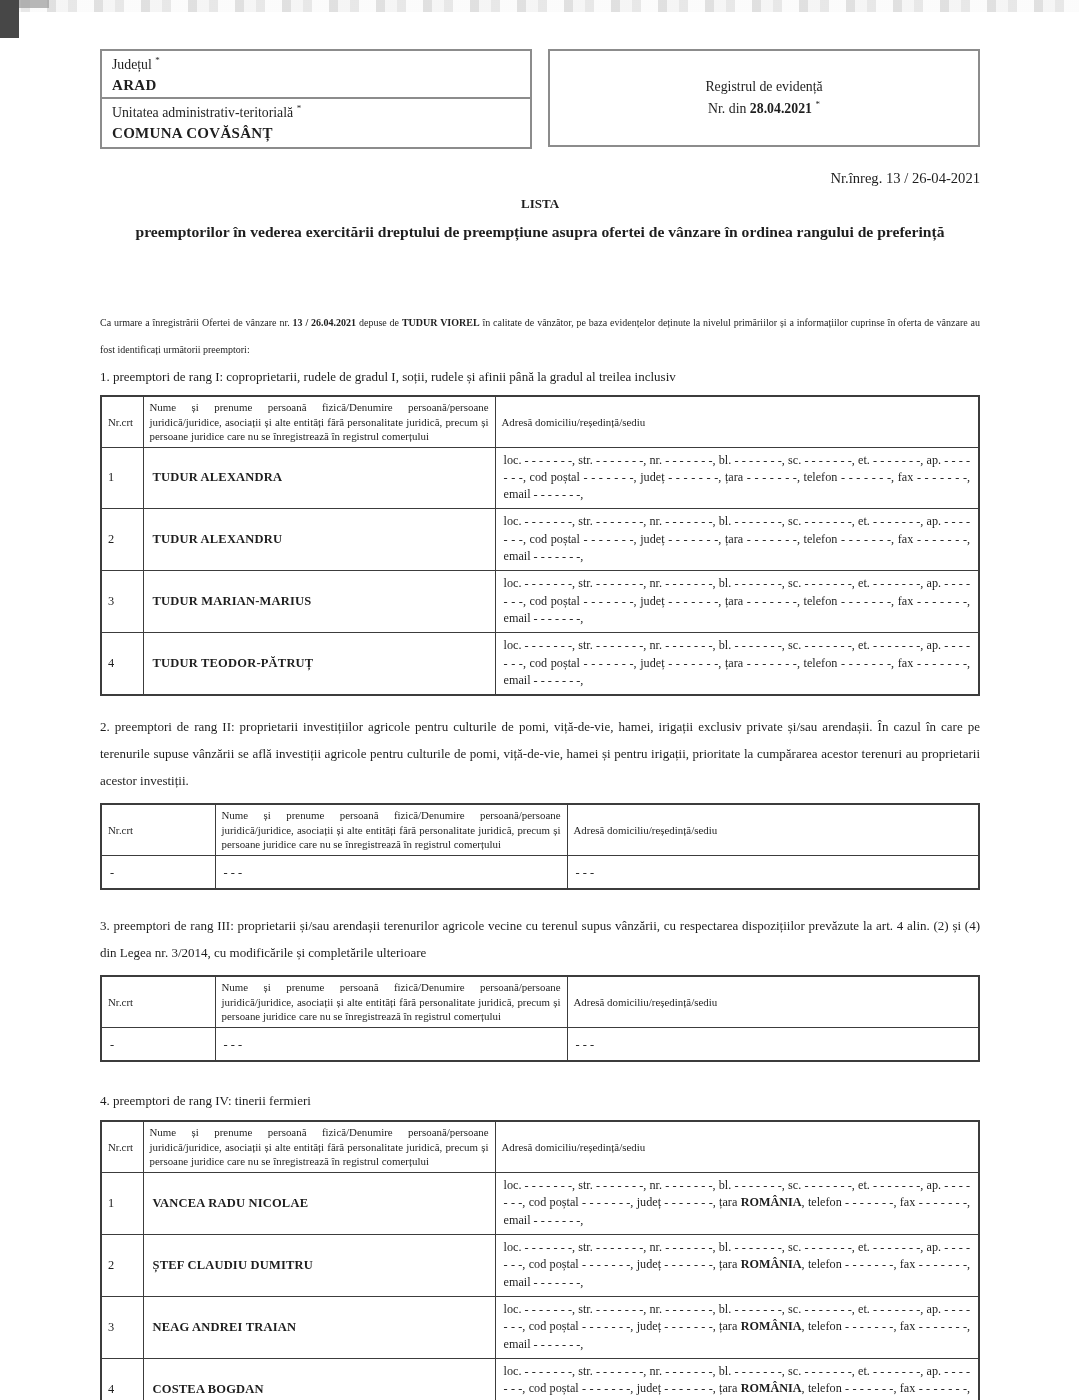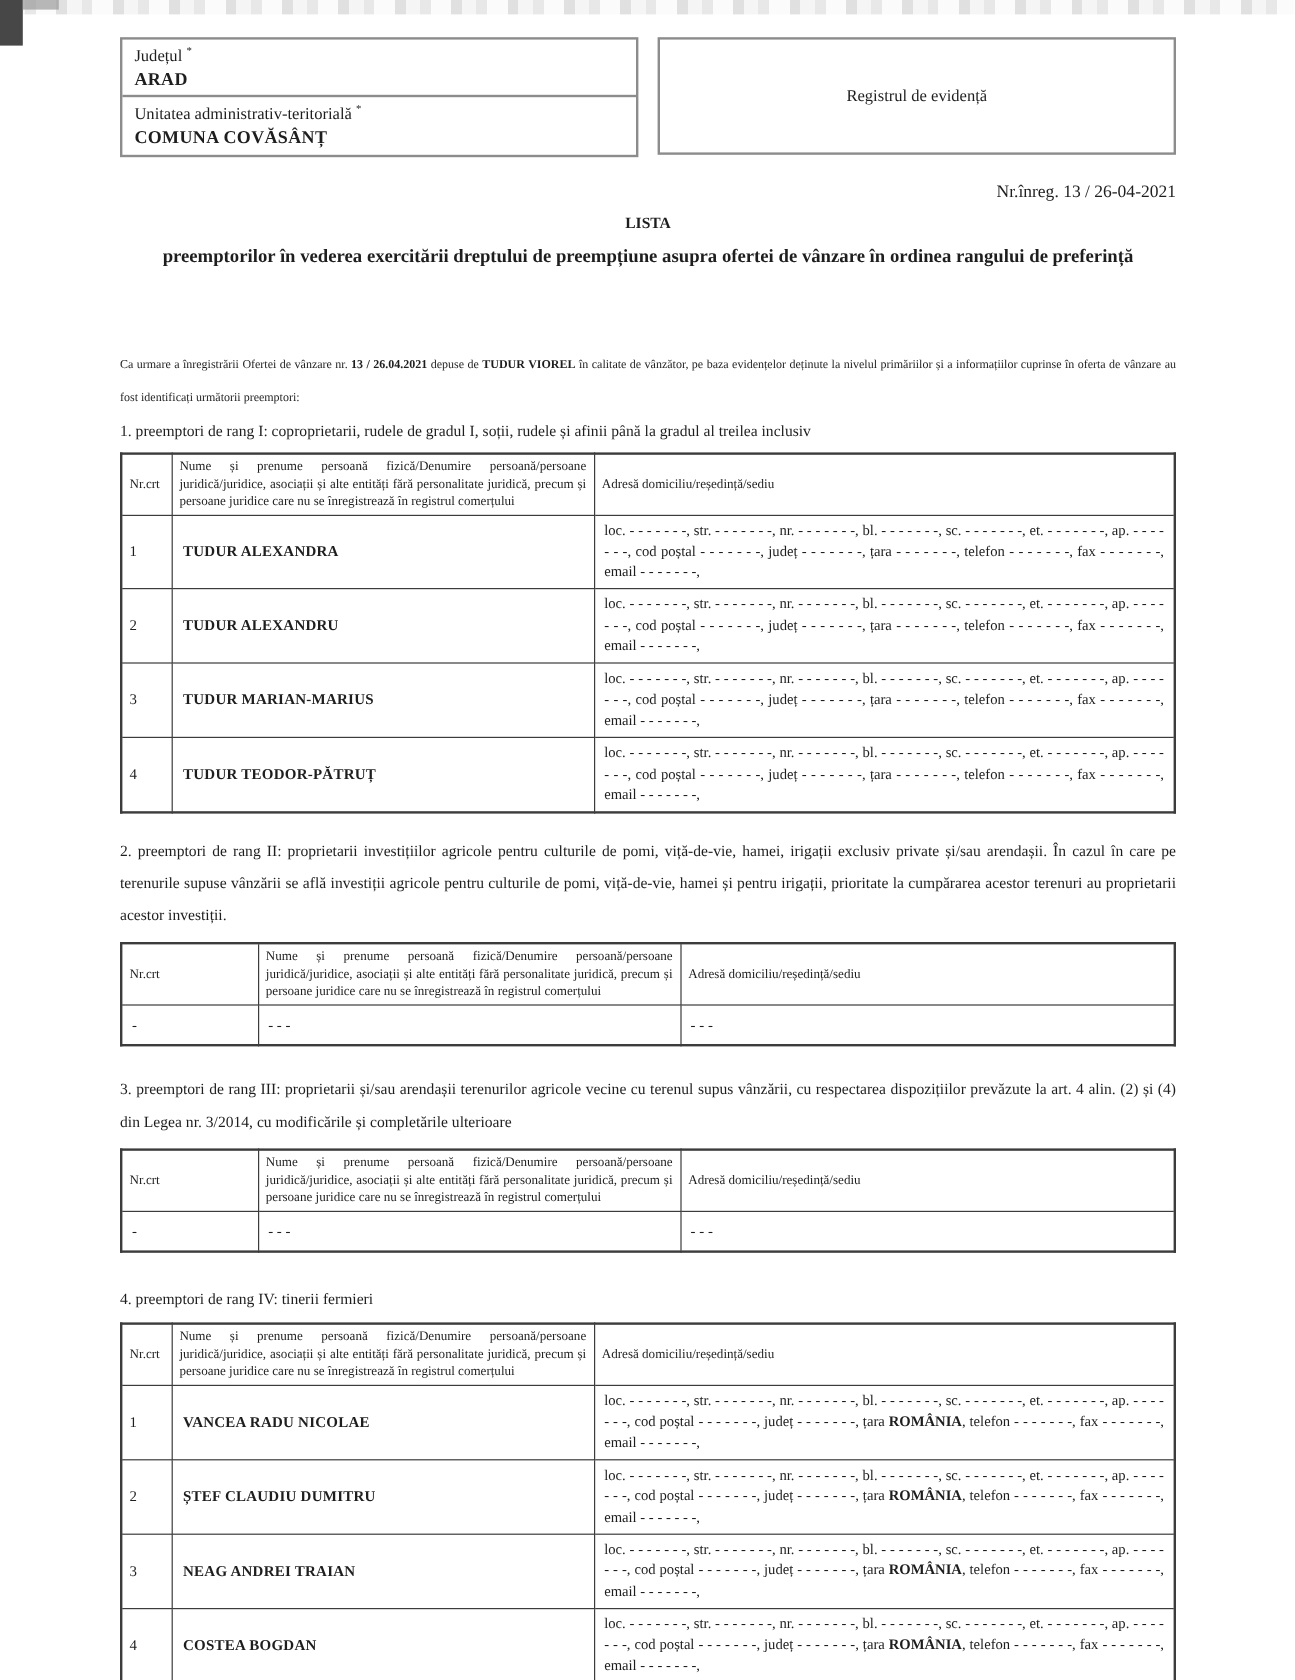--- a/index.html
+++ b/index.html
@@ -14,21 +14,21 @@
   
   .scan-noise {
     position:absolute; top:0; left:0; width:1079px; height:12px;
     background:repeating-linear-gradient(90deg,#d6d6d6 0 9px,#f2f2f2 9px 21px,#e0e0e0 21px 30px,#fafafa 30px 47px);
     opacity:.75;
   }
   .corner-smudge { position:absolute; top:0; left:0; width:19px; height:38px; background:#474747; }
   .corner-smudge2 { position:absolute; top:0; left:19px; width:30px; height:8px; background:#9a9a9a; opacity:.7; }
 
   
-  .header-row { padding-top:31px; display:flex; gap:16px; }
+  .header-row { padding-top:49px; display:flex; gap:16px; }
   .hbox { border:2px solid #8c8c8c; width:435px; }
   .hbox-left { display:flex; flex-direction:column; }
   .hcell { padding:4px 10px 3px; font-size:13.8px; line-height:1.45; }
   .hcell-top { height:48px; border-bottom:2px solid #8c8c8c; }
   .hcell-bottom { height:48px; }
   .hcell .value { font-weight:bold; font-size:15px; letter-spacing:.3px; }
   .hbox-right { height:98px; display:flex; flex-direction:column; justify-content:center;
                 text-align:center; font-size:13.8px; line-height:1.6; }
   sup { font-size:9px; vertical-align:super; line-height:0; }
 
@@ -75,20 +75,21 @@
         <div><span>Județul</span> <sup>*</sup></div>
         <div class="value">ARAD</div>
       </div>
       <div class="hcell hcell-bottom">
         <div><span>Unitatea administrativ-teritorială</span> <sup>*</sup></div>
         <div class="value">COMUNA COVĂSÂNȚ</div>
       </div>
     </div>
     <div class="hbox hbox-right">
       <div>Registrul de evidență</div>
+      <div><span>Nr. din </span><span class="bold">28.04.2021</span> <sup>*</sup></div>
     </div>
   </div>
 
   <div class="reg-line">Nr.înreg. 13 / 26-04-2021</div>
 
   <div class="title">LISTA</div>
   <div class="subtitle">preemptorilor în vederea exercitării dreptului de preempțiune asupra ofertei de vânzare în ordinea rangului de preferință</div>
 
   <p class="intro"><span>Ca urmare a înregistrării Ofertei de vânzare nr. </span><span class="bold">13 / 26.04.2021</span><span> depuse de </span><span class="bold">TUDUR VIOREL</span><span> în calitate de vânzător, pe baza evidențelor deținute la nivelul primăriilor și a informațiilor cuprinse în oferta de vânzare au fost identificați următorii preemptori:</span></p>
 

